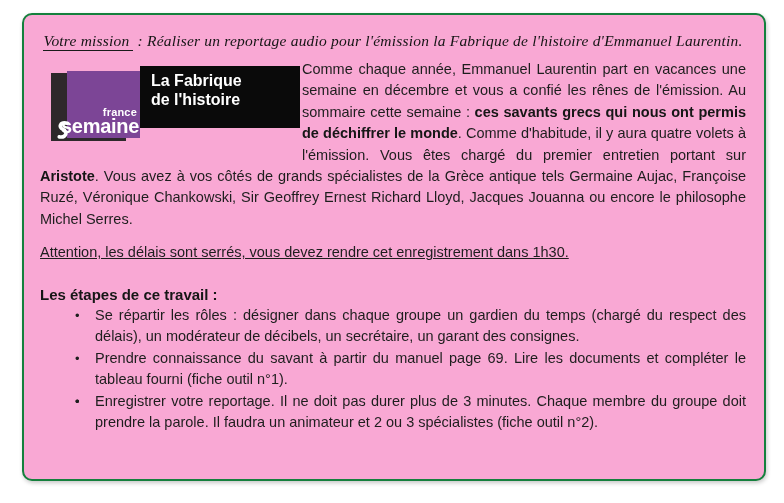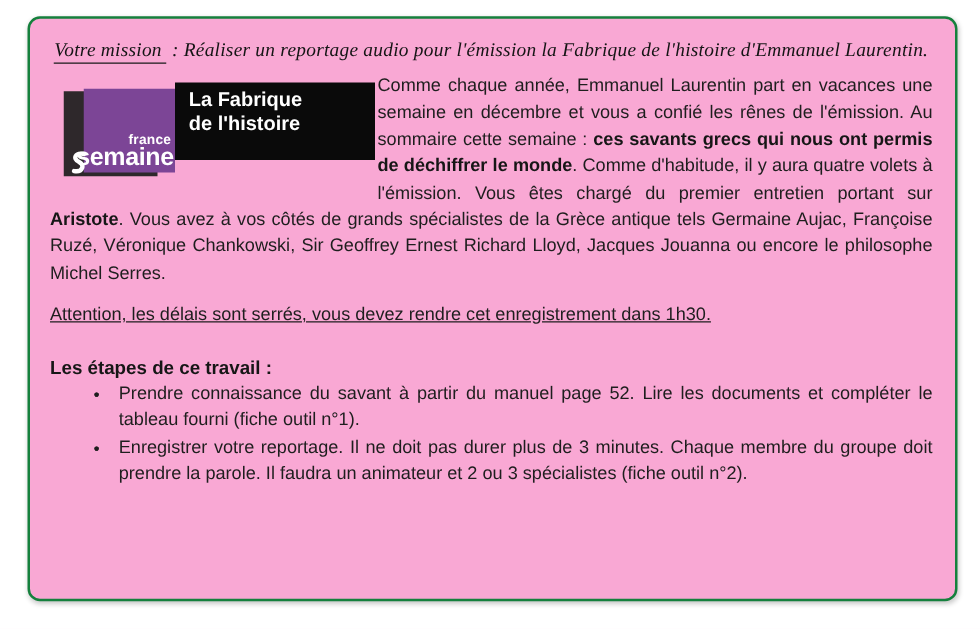--- a/index.html
+++ b/index.html
@@ -55,20 +55,20 @@
           <svg class="curl" viewBox="0 0 20 24">
             <path d="M14.5 3.5 C6 1.5 3.5 8 9.5 10.8 C15.5 13.5 13 21 5 19.5" fill="none" stroke="#ffffff" stroke-width="4.2" stroke-linecap="round"></path>
           </svg>
         </span><span>Comme chaque année, Emmanuel Laurentin part en vacances une semaine en décembre et vous a confié les rênes de l'émission. Au sommaire cette semaine : </span><b>ces savants grecs qui nous ont permis de déchiffrer le monde</b><span>. Comme d'habitude, il y aura quatre volets à l'émission. Vous êtes chargé du premier entretien portant sur </span><b>Aristote</b><span>. Vous avez à vos côtés de grands spécialistes de la Grèce antique tels Germaine Aujac, Françoise Ruzé, Véronique Chankowski,  Sir Geoffrey Ernest Richard Lloyd, Jacques Jouanna ou encore le philosophe Michel Serres.</span></p>
 
     <p class="bodytext deadline">Attention, les délais sont serrés, vous devez rendre cet enregistrement dans 1h30.</p>
 
     <p class="steps-heading">Les étapes de ce travail :</p>
 
     <ul class="steps bodytext">
-      <li><span class="blt">•</span></li>
-      <li><span class="blt">•</span><span>Prendre connaissance du savant à partir du manuel page 52. Lire les documents et compléter le tableau fourni (fiche outil n°1).</span></li>
+      <li><span class="blt">•</span><span>Se répartir les rôles : désigner dans chaque groupe un gardien du temps (chargé du respect des délais), un modérateur de décibels, un secrétaire, un garant des consignes.</span></li>
+      <li><span class="blt">•</span><span>Prendre connaissance du savant à partir du manuel page 69. Lire les documents et compléter le tableau fourni (fiche outil n°1).</span></li>
       <li><span class="blt">•</span></li>
       <li><span class="blt">•</span><span>Enregistrer votre reportage. Il ne doit pas durer plus de 3 minutes. Chaque membre du groupe doit prendre la parole. Il faudra un animateur et 2 ou 3 spécialistes (fiche outil n°2).</span></li>
     </ul>
 
   </div>
 </div>
 
 </body></html>

